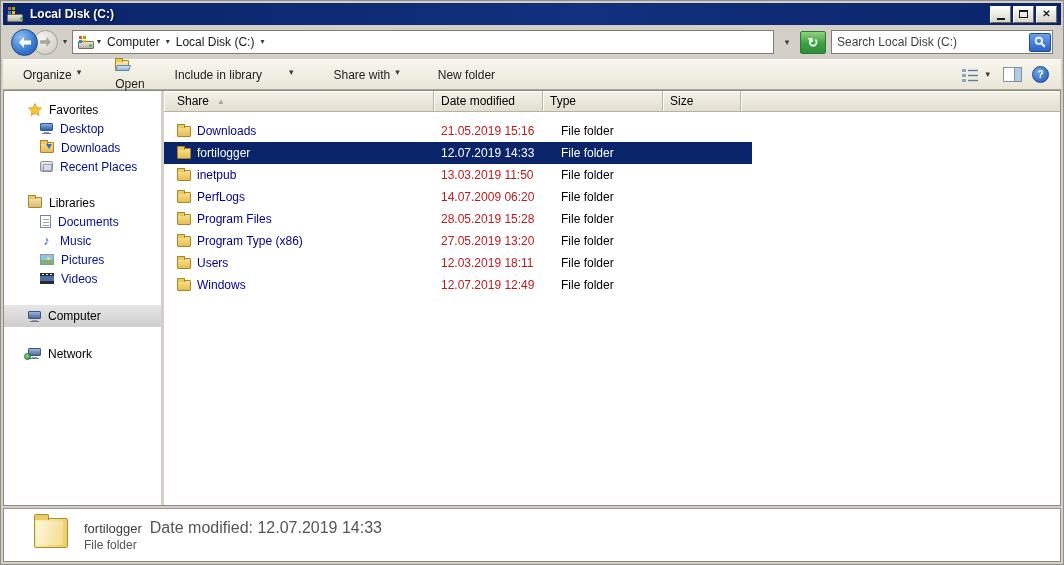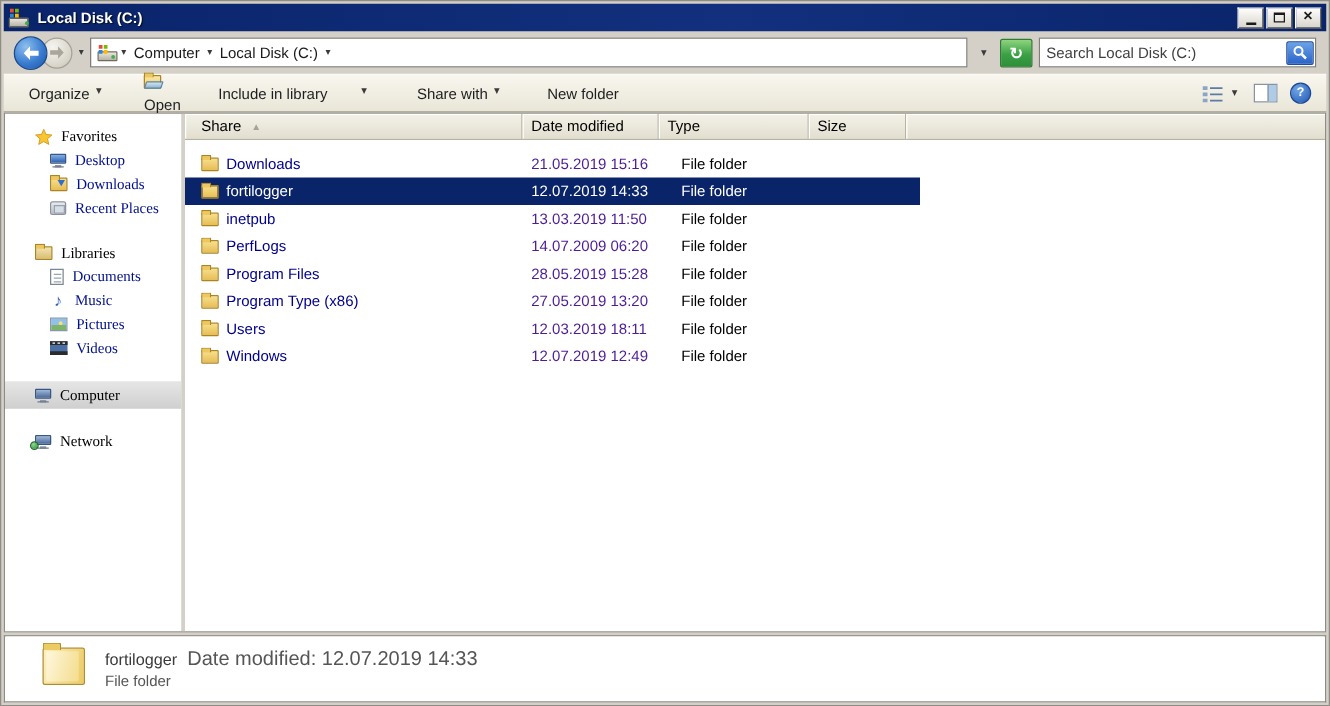--- a/index.html
+++ b/index.html
@@ -89,21 +89,21 @@
   .preview-btn { width:19px; height:15px; background:#fff; border:1px solid #8a92a0; position:relative; cursor:pointer; }
   .preview-btn i { position:absolute; top:0; right:0; width:7px; height:100%; background:#aecbe8; border-left:1px solid #8a92a0; }
   .help-btn {
     width:17px; height:17px; border-radius:50%;
     background:radial-gradient(circle at 35% 30%, #6fa7e8, #2257b0);
     border:1px solid #1c4690; color:#fff; font-size:10px; font-weight:bold;
     display:flex; align-items:center; justify-content:center; cursor:pointer;
   }
   
   .main { flex:1; display:flex; background:#fff; border:1px solid #8e8c84; overflow:hidden; }
-  .sidebar { width:144px; border-right:3px solid #d4d0c8; background:#fff; padding-top:9px; overflow:hidden; flex-shrink:0;font-family:Liberation Serif, serif; }
+  .sidebar { width:160px; border-right:3px solid #d4d0c8; background:#fff; padding-top:9px; overflow:hidden; flex-shrink:0; }
   .sb-header, .sb-item { height:19px; display:flex; align-items:center; gap:7px; font-size:12px; cursor:pointer; white-space:nowrap; }
   .sb-header { padding-left:24px; color:#000; }
   .sb-item { padding-left:36px; color:#00108b; }
   .sb-header.selected { background:linear-gradient(#e6e6e6,#cfcfcf); height:22px; } .sb-gap-md { height:17px; }
   
   .si { flex-shrink:0; display:inline-block; position:relative; }
   .i-star { width:14px; height:13px; }
   .i-monitor { width:13px; height:11px; }
   .mon-scr { position:absolute; top:0; left:0; width:13px; height:8px; background:linear-gradient(#7fb0e8,#2f5fae); border:1px solid #39567e; border-radius:1px; }
   .mon-std { position:absolute; bottom:0; left:4px; width:5px; height:2px; background:#8d99a8; }
@@ -130,21 +130,21 @@
     font-size:12px; color:#000; display:flex; align-items:center; padding-left:7px; cursor:pointer; white-space:nowrap;
   }
   .hc-name { width:270px; padding-left:13px; }
   .hc-date { width:109px; } .hc-type { width:120px; } .hc-size { width:78px; }
   .hc-fill { flex:1; border-right:none; cursor:default; }
   .sort-glyph { font-size:8px; color:#a8a494; margin-left:8px; }
   .rows { padding-top:8px; }
   .row { display:flex; align-items:center; height:22px; width:588px; font-size:12px; cursor:pointer; }
   .c-name { width:270px; display:flex; align-items:center; padding-left:13px; gap:6px; overflow:hidden; }
   .c-name span { color:#00008b; white-space:nowrap; }
-  .c-date { width:120px; padding-left:7px; color:#4c1d95; }
+  .c-date { width:120px; padding-left:7px; color:#b91c1c; }
   .c-type { width:120px; padding-left:7px; color:#000; }
   .c-size { width:78px; padding-left:7px; color:#000; }
   .row.selected { background:#0a246a; }
   .row.selected .c-name span, .row.selected .c-date, .row.selected .c-type, .row.selected .c-size { color:#fff; }
   
   .details { height:54px; background:#fff; border:1px solid #8e8c84; border-top:1px solid #9b998f; margin-top:2px; position:relative; flex-shrink:0; }
   .dp-icon { position:absolute; left:30px; top:9px; width:34px; height:30px;
     background:linear-gradient(105deg,#fdf0bd,#eccb62); border:1px solid #b08c2c; border-radius:2px; }
   .dp-icon::before { content:""; position:absolute; top:-5px; left:-1px; width:13px; height:5px; background:#eccb62; border:1px solid #b08c2c; border-bottom:none; border-radius:2px 2px 0 0; }
   .dp-icon::after { content:""; position:absolute; top:2px; left:2px; width:26px; height:24px; background:linear-gradient(105deg,#fff7dc,#f3dd8e); border-radius:1px; }

